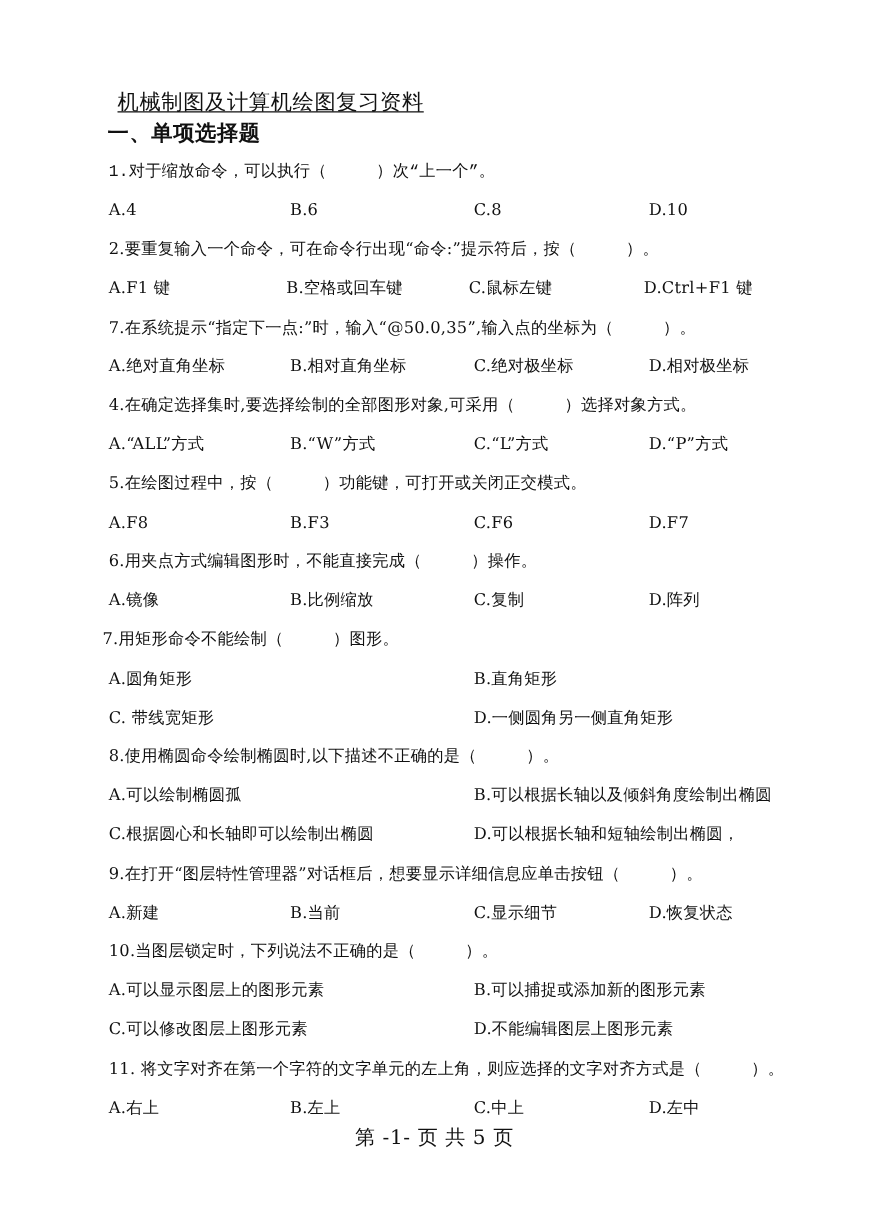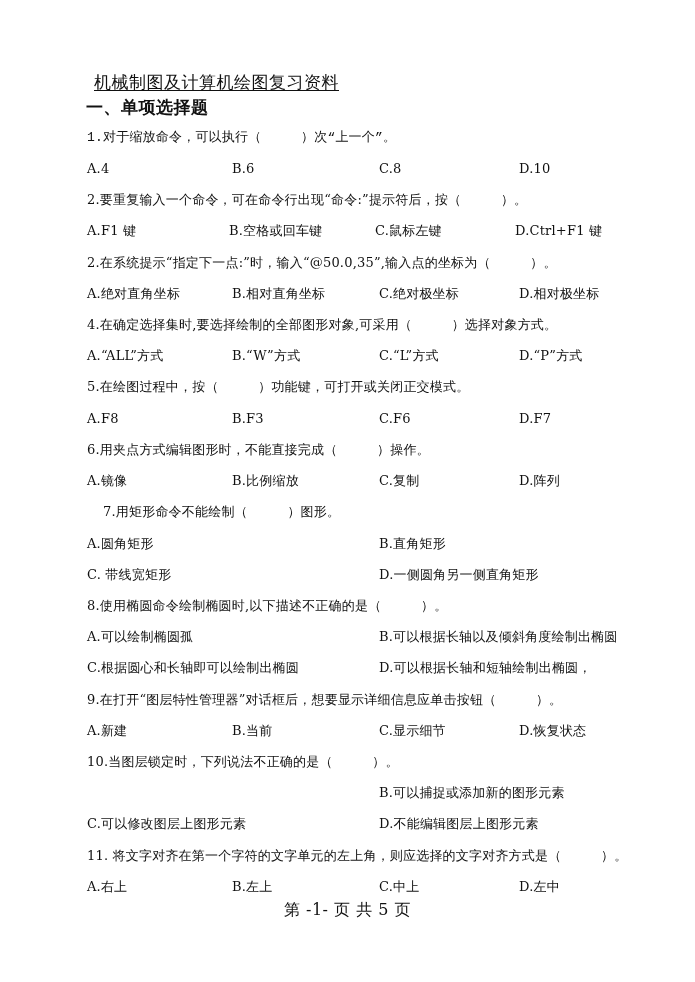--- a/index.html
+++ b/index.html
@@ -82,21 +82,21 @@
   <div class="opt" style="left:232px; top:161px;">B.6</div>
   <div class="opt" style="left:379px; top:161px;">C.8</div>
   <div class="opt" style="left:519px; top:161px;">D.10</div>
 
   <div class="line" style="left:87px; top:192px;">2.要重复输入一个命令，可在命令行出现“命令:”提示符后，按（　　　）。</div>
   <div class="opt" style="left:87px; top:223px;">A.F1 键</div>
   <div class="opt" style="left:229px; top:223px;">B.空格或回车键</div>
   <div class="opt" style="left:375px; top:223px;">C.鼠标左键</div>
   <div class="opt" style="left:515px; top:223px;">D.Ctrl+F1 键</div>
 
-  <div class="line" style="left:87px; top:255px;">2.在系统提示“指定下一点:”时，输入“@50.0,35”,输入点的坐标为（　　　）。</div>
+  <div class="line" style="left:87px; top:255px;">7.在系统提示“指定下一点:”时，输入“@50.0,35”,输入点的坐标为（　　　）。</div>
   <div class="opt" style="left:87px; top:286px;">A.绝对直角坐标</div>
   <div class="opt" style="left:232px; top:286px;">B.相对直角坐标</div>
   <div class="opt" style="left:379px; top:286px;">C.绝对极坐标</div>
   <div class="opt" style="left:519px; top:286px;">D.相对极坐标</div>
 
   <div class="line" style="left:87px; top:317px;">4.在确定选择集时,要选择绘制的全部图形对象,可采用（　　　）选择对象方式。</div>
   <div class="opt" style="left:87px; top:348px;">A.“ALL”方式</div>
   <div class="opt" style="left:232px; top:348px;">B.“W”方式</div>
   <div class="opt" style="left:379px; top:348px;">C.“L”方式</div>
   <div class="opt" style="left:519px; top:348px;">D.“P”方式</div>
@@ -106,39 +106,40 @@
   <div class="opt" style="left:232px; top:411px;">B.F3</div>
   <div class="opt" style="left:379px; top:411px;">C.F6</div>
   <div class="opt" style="left:519px; top:411px;">D.F7</div>
 
   <div class="line" style="left:87px; top:442px;">6.用夹点方式编辑图形时，不能直接完成（　　　）操作。</div>
   <div class="opt" style="left:87px; top:473px;">A.镜像</div>
   <div class="opt" style="left:232px; top:473px;">B.比例缩放</div>
   <div class="opt" style="left:379px; top:473px;">C.复制</div>
   <div class="opt" style="left:519px; top:473px;">D.阵列</div>
 
-  <div class="line" style="left:103px; top:504px;">7.用矩形命令不能绘制（　　　）图形。</div>
+  <div class="line" style="left:82px; top:504px;">7.用矩形命令不能绘制（　　　）图形。</div>
   <div class="opt" style="left:87px; top:536px;">A.圆角矩形</div>
   <div class="opt" style="left:379px; top:536px;">B.直角矩形</div>
   <div class="opt" style="left:87px; top:567px;">C. 带线宽矩形</div>
   <div class="opt" style="left:379px; top:567px;">D.一侧圆角另一侧直角矩形</div>
 
   <div class="line" style="left:87px; top:598px;">8.使用椭圆命令绘制椭圆时,以下描述不正确的是（　　　）。</div>
   <div class="opt" style="left:87px; top:629px;">A.可以绘制椭圆孤</div>
   <div class="opt" style="left:379px; top:629px;">B.可以根据长轴以及倾斜角度绘制出椭圆</div>
   <div class="opt" style="left:87px; top:660px;">C.根据圆心和长轴即可以绘制出椭圆</div>
   <div class="opt" style="left:379px; top:660px;">D.可以根据长轴和短轴绘制出椭圆，</div>
 
   <div class="line" style="left:87px; top:692px;">9.在打开“图层特性管理器”对话框后，想要显示详细信息应单击按钮（　　　）。</div>
   <div class="opt" style="left:87px; top:723px;">A.新建</div>
   <div class="opt" style="left:232px; top:723px;">B.当前</div>
   <div class="opt" style="left:379px; top:723px;">C.显示细节</div>
   <div class="opt" style="left:519px; top:723px;">D.恢复状态</div>
 
   <div class="line" style="left:87px; top:754px;">10.当图层锁定时，下列说法不正确的是（　　　）。</div>
+  <div class="opt" style="left:87px; top:785px;">A.可以显示图层上的图形元素</div>
   <div class="opt" style="left:379px; top:785px;">B.可以捕捉或添加新的图形元素</div>
   <div class="opt" style="left:87px; top:816px;">C.可以修改图层上图形元素</div>
   <div class="opt" style="left:379px; top:816px;">D.不能编辑图层上图形元素</div>
 
   <div class="line" style="left:87px; top:848px;">11. 将文字对齐在第一个字符的文字单元的左上角，则应选择的文字对齐方式是（　　　）。</div>
   <div class="opt" style="left:87px; top:879px;">A.右上</div>
   <div class="opt" style="left:232px; top:879px;">B.左上</div>
   <div class="opt" style="left:379px; top:879px;">C.中上</div>
   <div class="opt" style="left:519px; top:879px;">D.左中</div>
 

